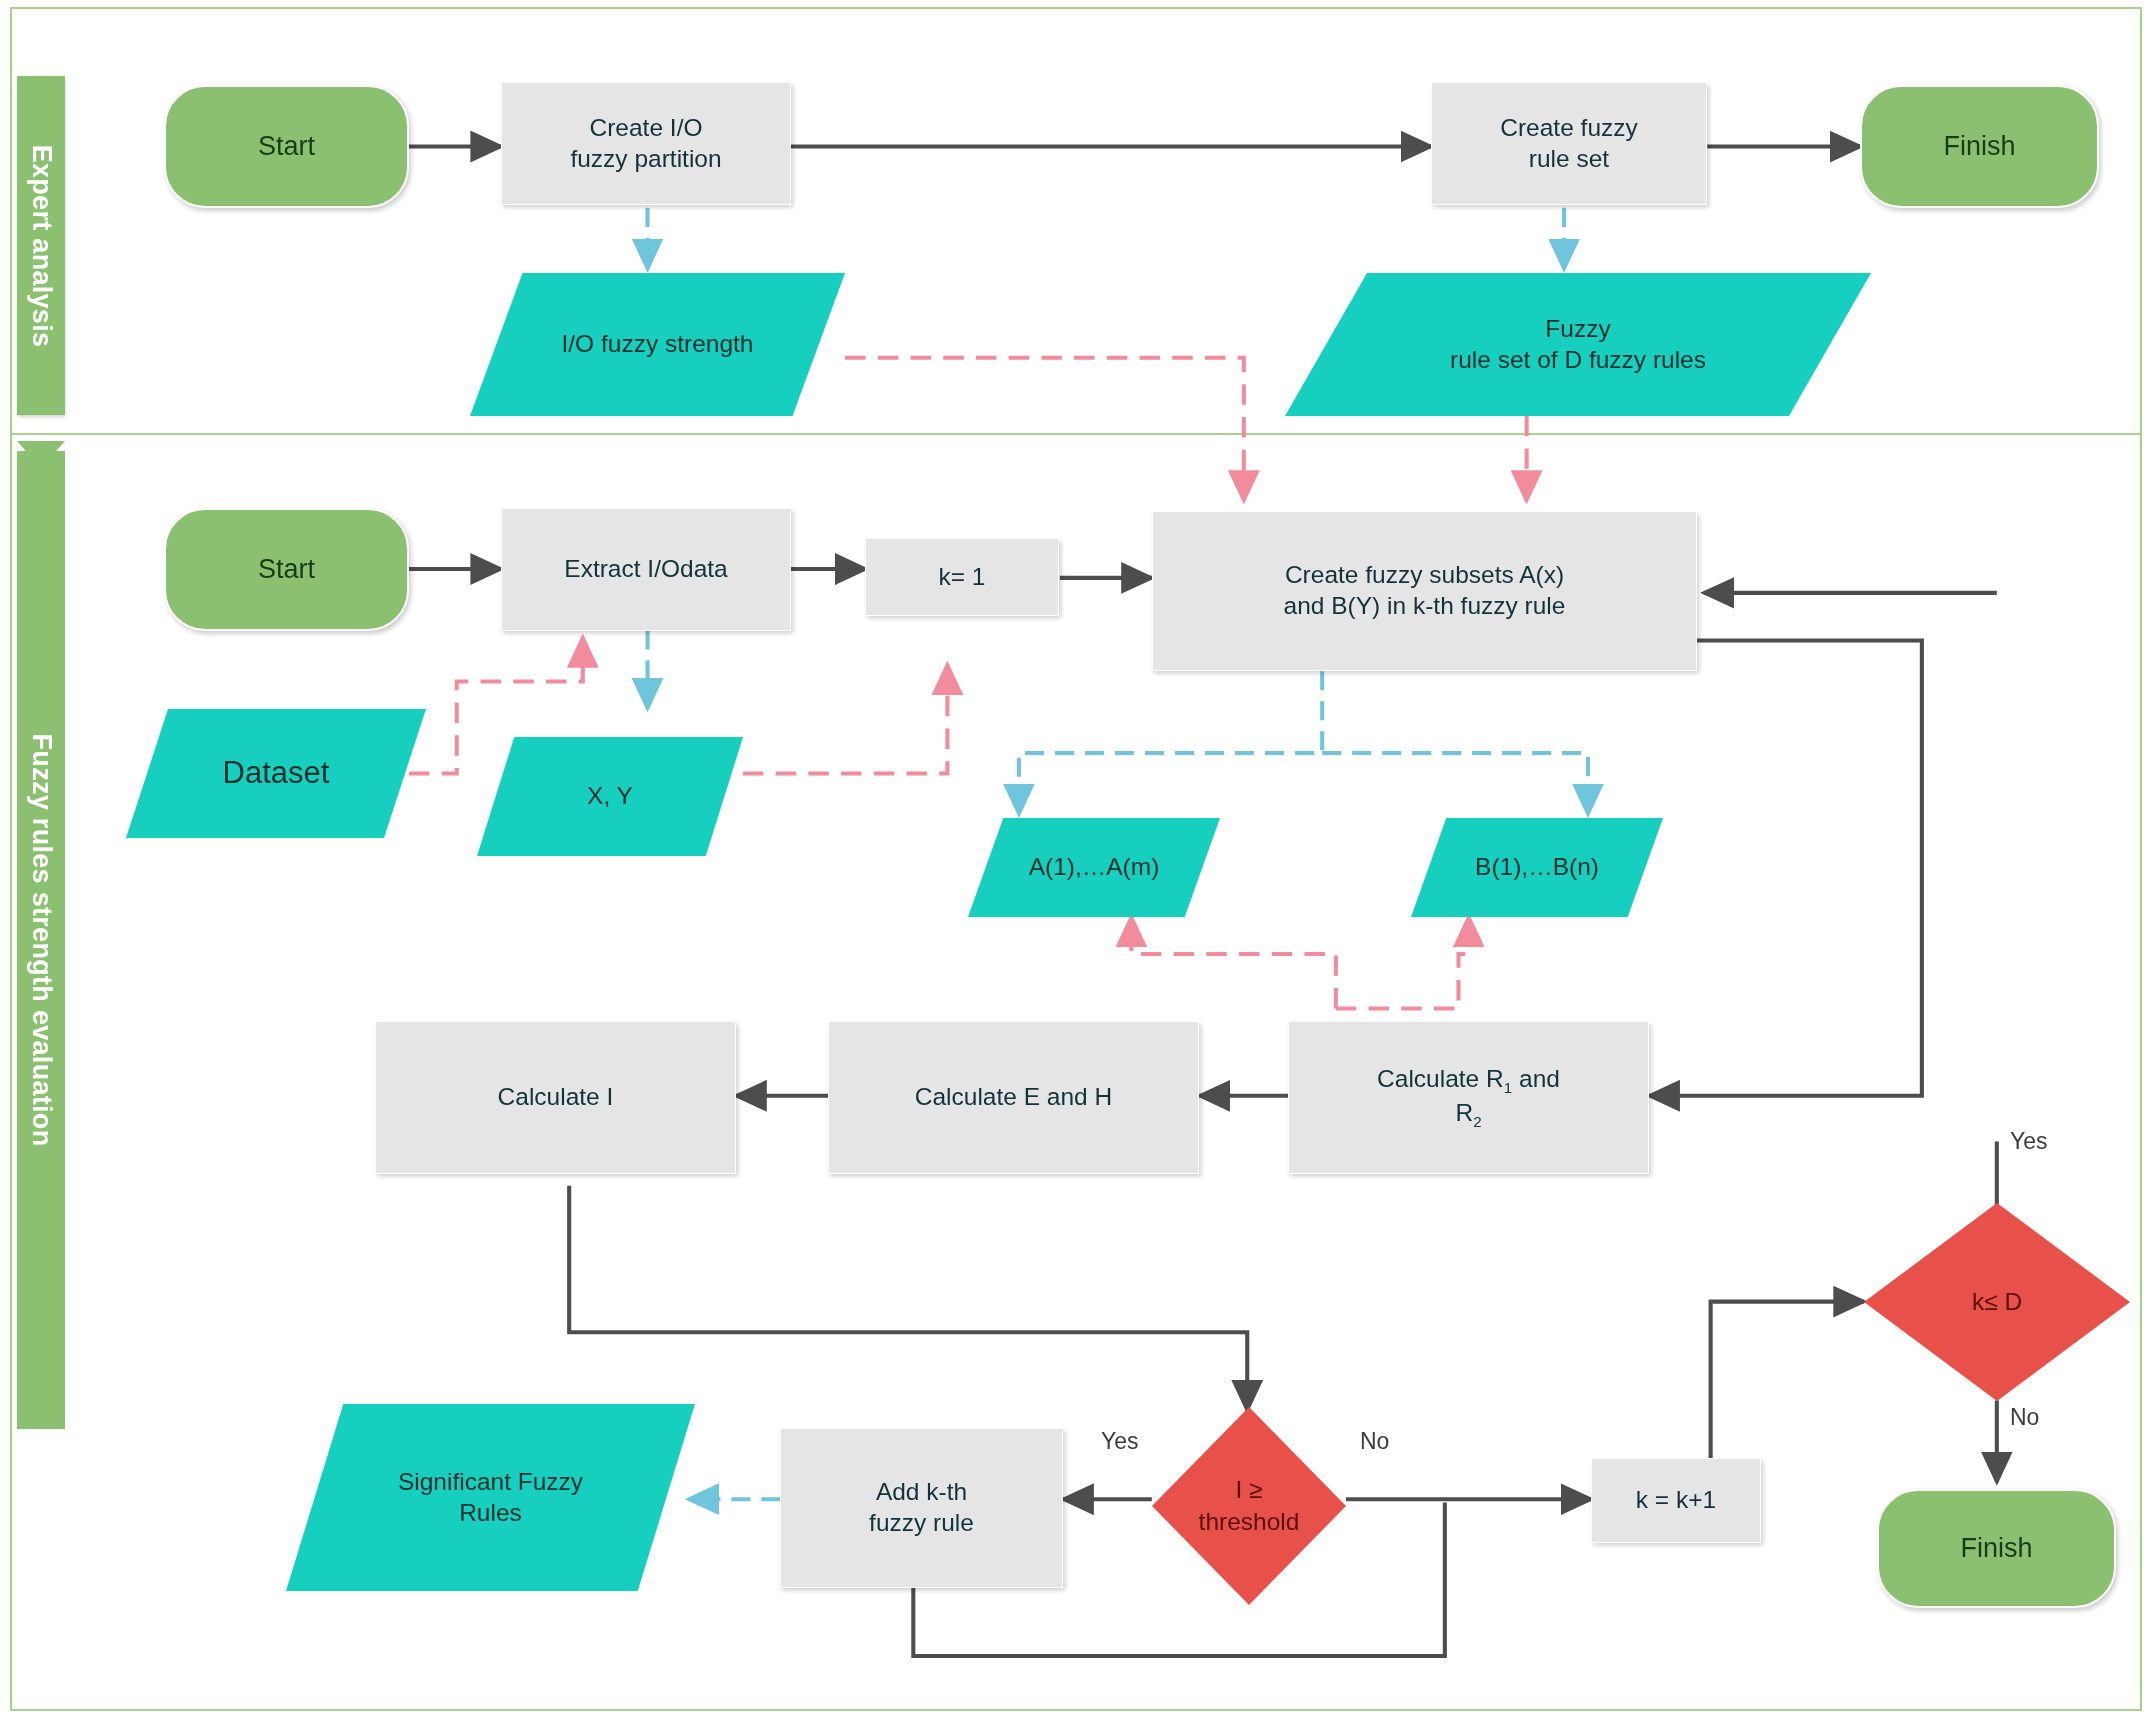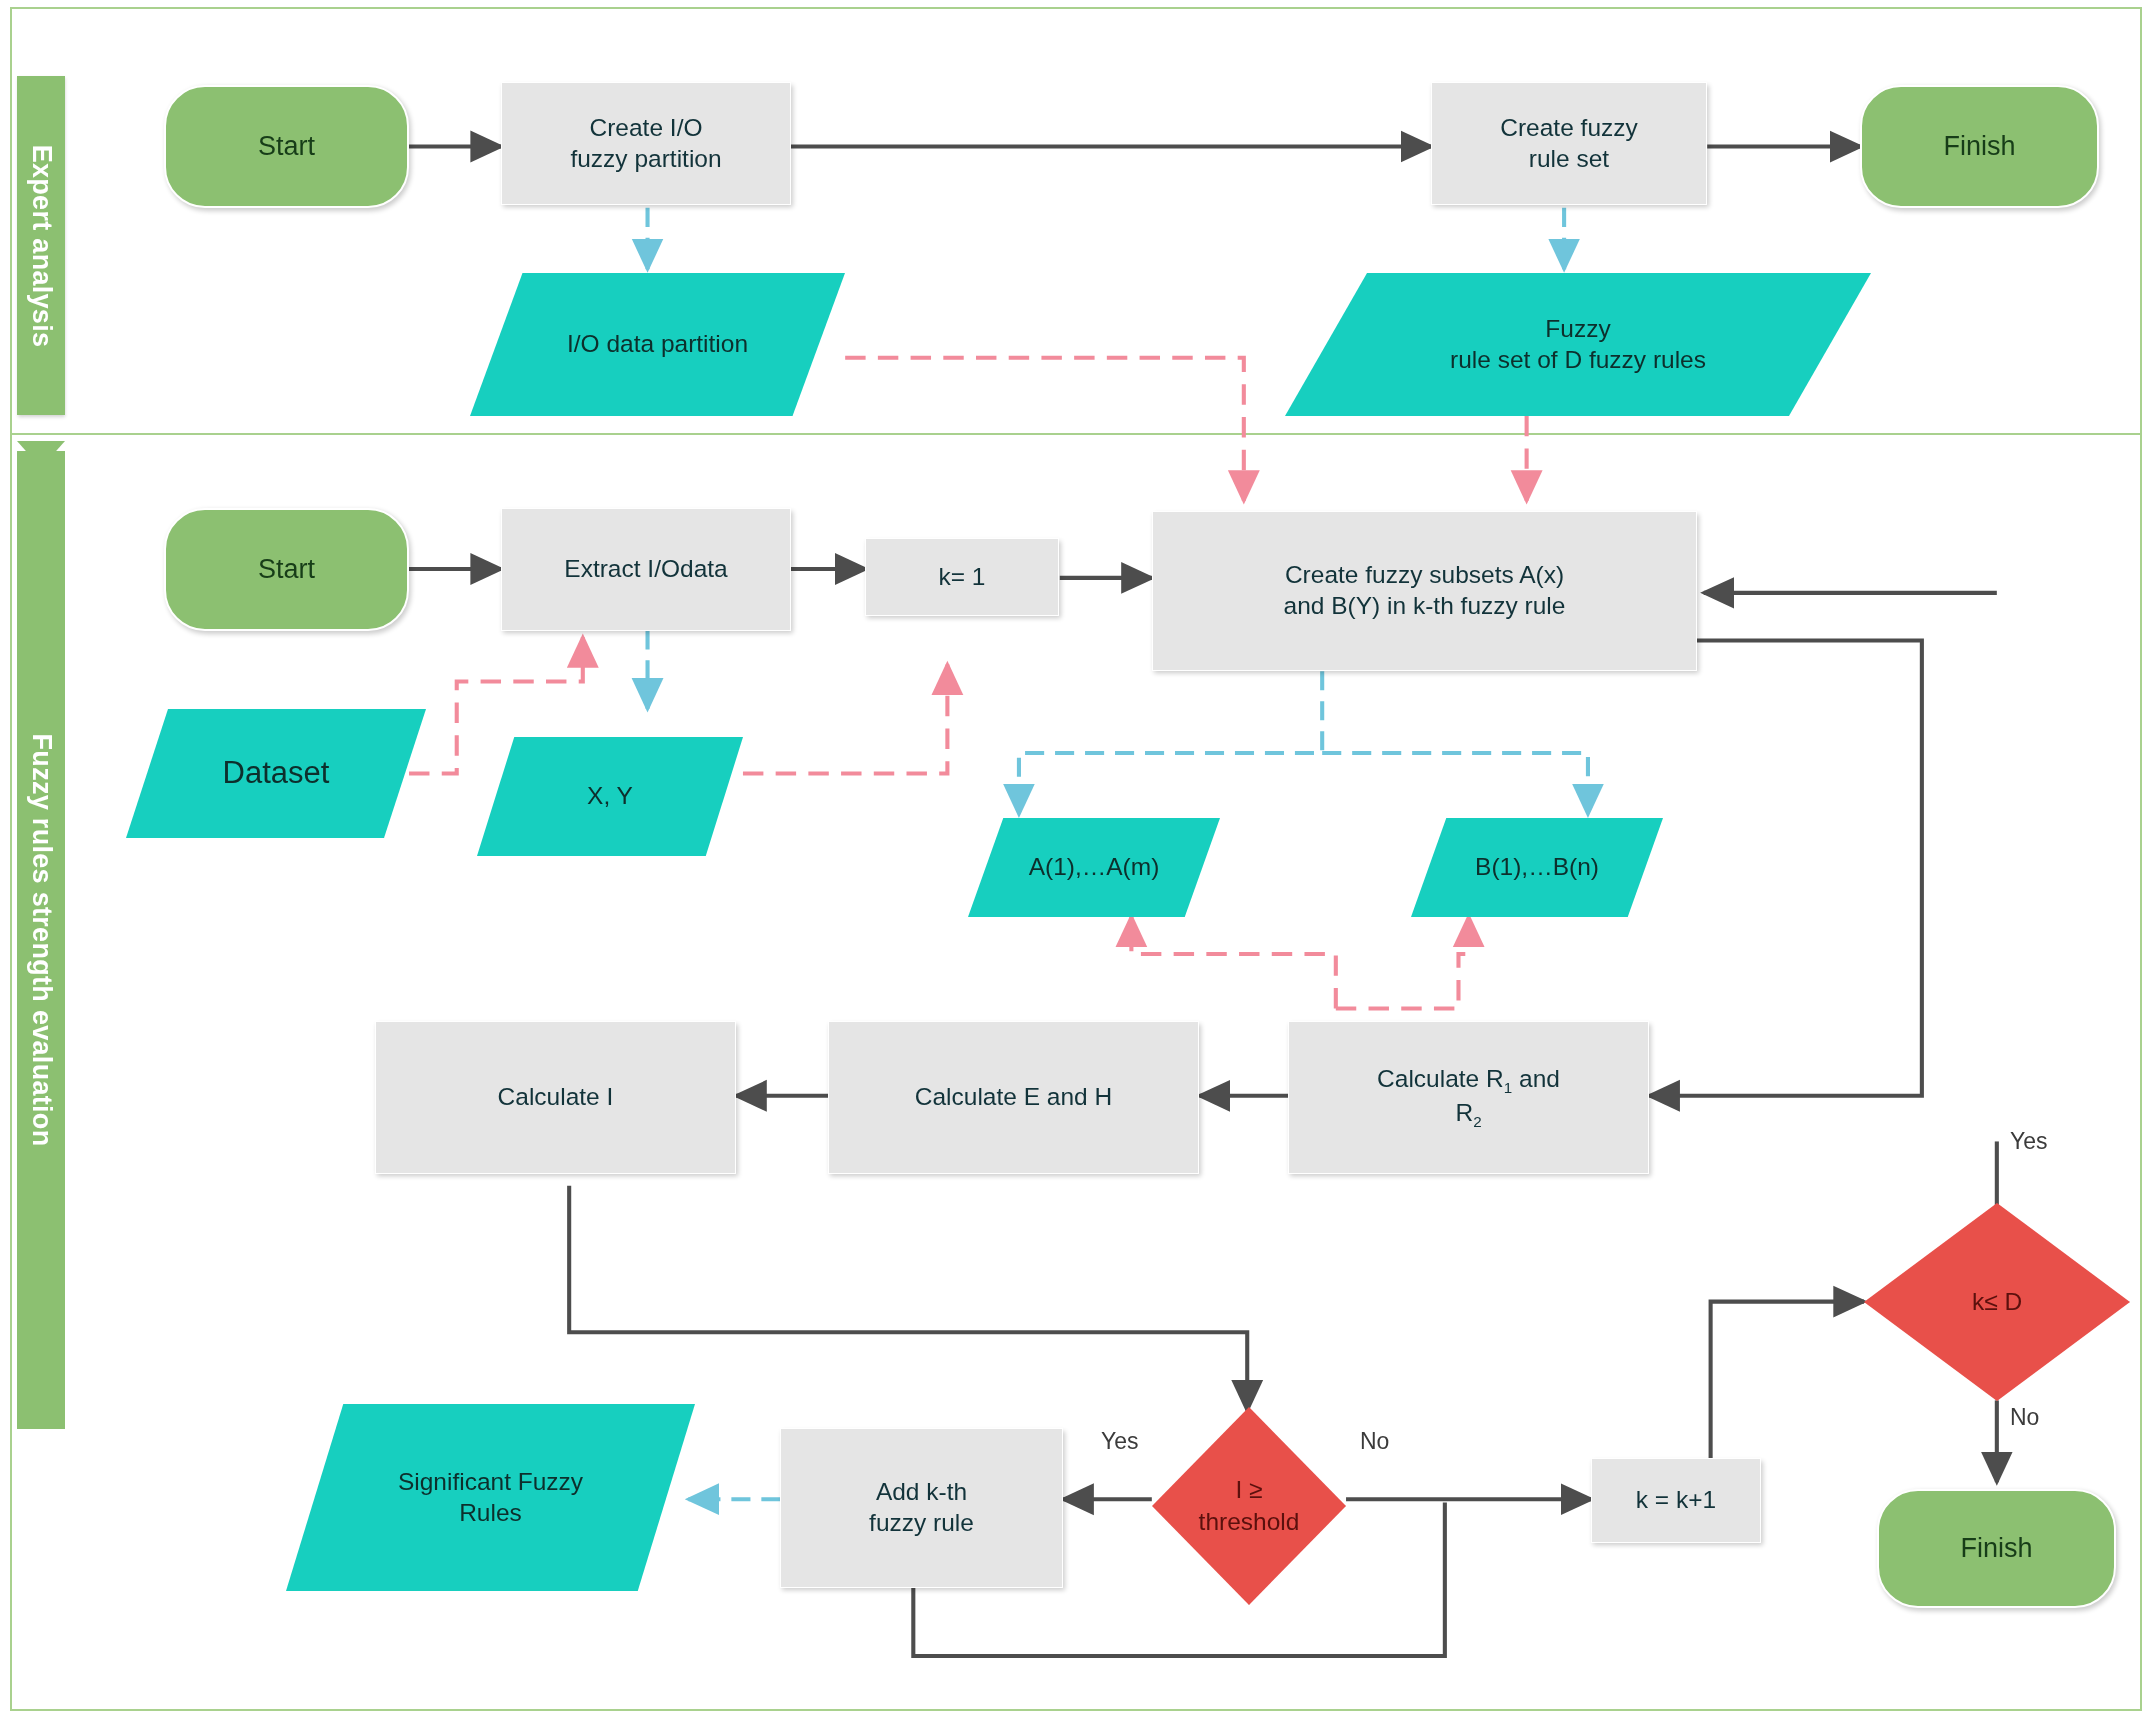--- a/index.html
+++ b/index.html
@@ -145,21 +145,21 @@
     <span>rule set</span>
   </div>
 
   <div class="node term" style="left:1860px;top:85px;width:239px;height:123px;">
     <span>Finish</span>
   </div>
 
   <div class="para-wrap" style="left:470px;top:273px;width:375px;height:143px;">
     <div class="para"></div>
     <div class="para-label">
-        <span>I/O data partition</span>
+        <span>I/O fuzzy strength</span>
       </div>
   </div>
 
   <div class="para-wrap" style="left:1285px;top:273px;width:586px;height:143px;">
     <div class="para"></div>
     <div class="para-label" style="flex-direction:column;">
       <span>Fuzzy</span>
       <span>rule set of D fuzzy rules</span>
     </div>
   </div>

